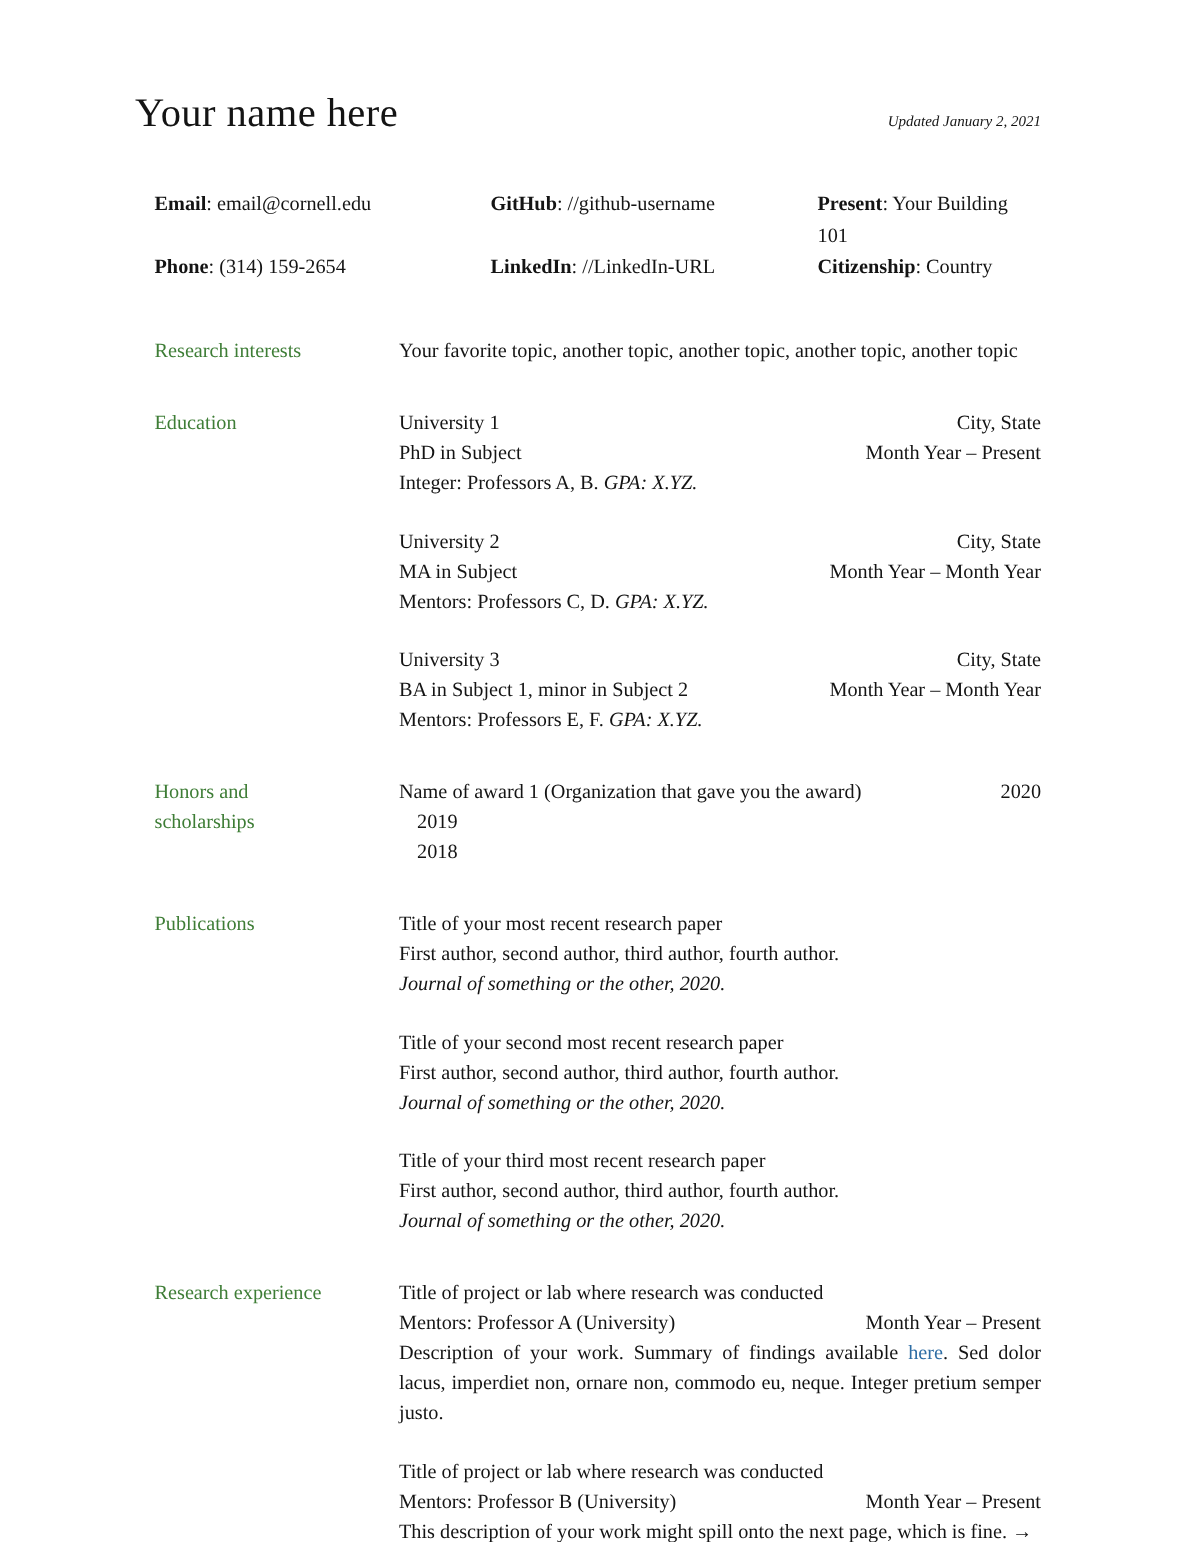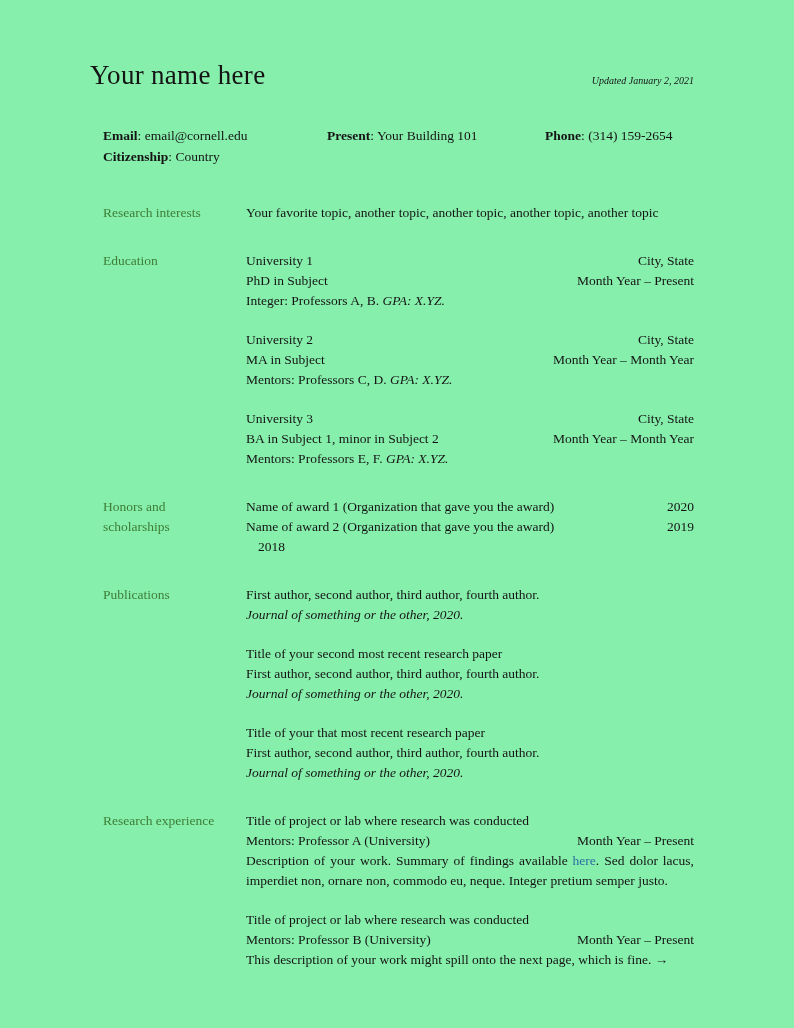--- a/index.html
+++ b/index.html
@@ -1,31 +1,31 @@
 <!DOCTYPE html>
 <html><head>
 <meta charset="utf-8">
 <style>
   * { margin: 0; padding: 0; box-sizing: border-box; }
   html, body { background: #e8e8e8; }
   body { font-family: "Liberation Serif", "DejaVu Serif", serif; color: #141414; }
   .page {
-    width: 794px; height: 1028px; margin: 0 auto; background: #86efac;
+    width: 794px; height: 1028px; margin: 0 auto; background: #ffffff;
     padding: 60px 100px 30px 103px; overflow: hidden;
   }
   .header { display: flex; justify-content: space-between; align-items: baseline; margin-left: -13px; }
   .name { font-size: 27px; font-weight: 400; letter-spacing: 0.3px; }
   .updated { font-style: italic; font-size: 10px; }
   .contact {
     display: grid; grid-template-columns: 224px 218px 1fr;
     margin-top: 34px; font-size: 13.5px; line-height: 21px;
   }
   .contact-cell strong { font-weight: 700; text-align: right; }
   .sections { margin-top: 36px; font-size: 13.5px; }
-  .section { display: grid; grid-template-columns: 143px 1fr; margin-bottom: 28px; }
+  .section { display: grid; grid-template-columns: 143px 1fr; margin-bottom: 28px; gap: 20px; }
   .section:last-child { margin-bottom: 0; }
   .label { color: #3e7d36; line-height: 20px; white-space: pre-line; }
   .line { line-height: 20px; }
   .split { display: flex; justify-content: space-between; }
   .split > :last-child { text-align: left; white-space: nowrap; margin-left: 12px; }
   .entry { margin-bottom: 19px; }
   .entry:last-child { margin-bottom: 0; }
   .bold { font-weight: 400; }
   em { font-style: italic; }
   .desc { line-height: 20px; text-align: justify; }
@@ -36,22 +36,24 @@
 
 <div class="page">
 
   <div class="header">
     <h1 class="name">Your name here</h1>
     <span class="updated">Updated January 2, 2021</span>
   </div>
 
   <div class="contact">
     <div class="contact-cell"><strong>Email</strong><span>: </span><span>email@cornell.edu</span></div>
+    <div class="contact-cell"><strong>GitHub</strong><span>: </span><span>//github-username</span></div>
     <div class="contact-cell"><strong>Present</strong><span>: </span><span>Your Building 101</span></div>
     <div class="contact-cell"><strong>Phone</strong><span>: </span><span>(314) 159-2654</span></div>
+    <div class="contact-cell"><strong>LinkedIn</strong><span>: </span><span>//LinkedIn-URL</span></div>
     <div class="contact-cell"><strong>Citizenship</strong><span>: </span><span>Country</span></div>
   </div>
 
   <div class="sections">
 
     <div class="section">
       <div class="label">Research interests</div>
       <div class="content">
         <div class="line">Your favorite topic, another topic, another topic, another topic, another topic</div>
       </div>
@@ -108,46 +110,46 @@
 
     <div class="section">
       <div class="label">Honors and
 scholarships</div>
       <div class="content">
         <div class="line split">
           <span>Name of award 1 (Organization that gave you the award)</span>
           <span>2020</span>
         </div>
         <div class="line split">
-          <span>Name of award 2 (Organization that gave you the award)</span>
           <span>2019</span>
         </div>
         <div class="line split">
           <span>2018</span>
         </div>
       </div>
     </div>
 
     <div class="section">
       <div class="label">Publications</div>
       <div class="content">
 
         <div class="entry">
+          <div class="line bold">Title of your most recent research paper</div>
           <div class="line">First author, second author, third author, fourth author.</div>
           <div class="line"><em>Journal of something or the other, 2020.</em></div>
         </div>
 
         <div class="entry">
           <div class="line bold">Title of your second most recent research paper</div>
           <div class="line">First author, second author, third author, fourth author.</div>
           <div class="line"><em>Journal of something or the other, 2020.</em></div>
         </div>
 
         <div class="entry">
-          <div class="line bold">Title of your that most recent research paper</div>
+          <div class="line bold">Title of your third most recent research paper</div>
           <div class="line">First author, second author, third author, fourth author.</div>
           <div class="line"><em>Journal of something or the other, 2020.</em></div>
         </div>
 
       </div>
     </div>
 
     <div class="section">
       <div class="label">Research experience</div>
       <div class="content">

